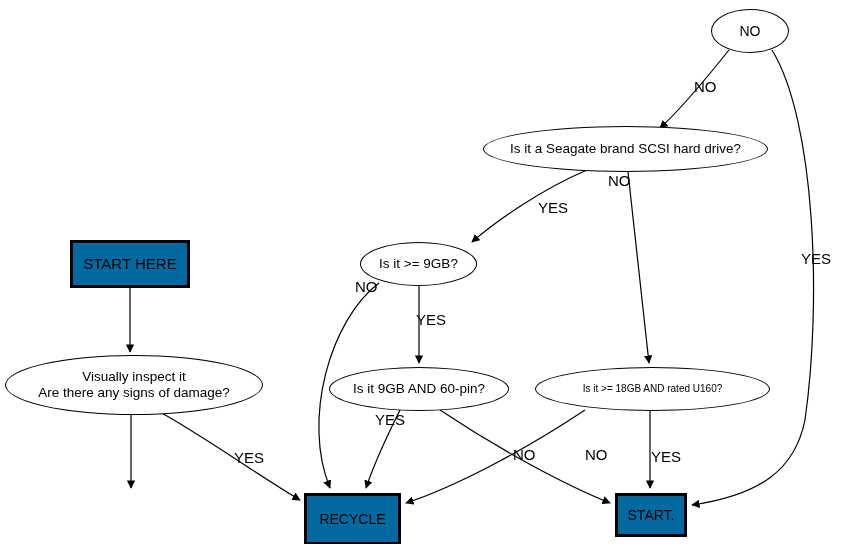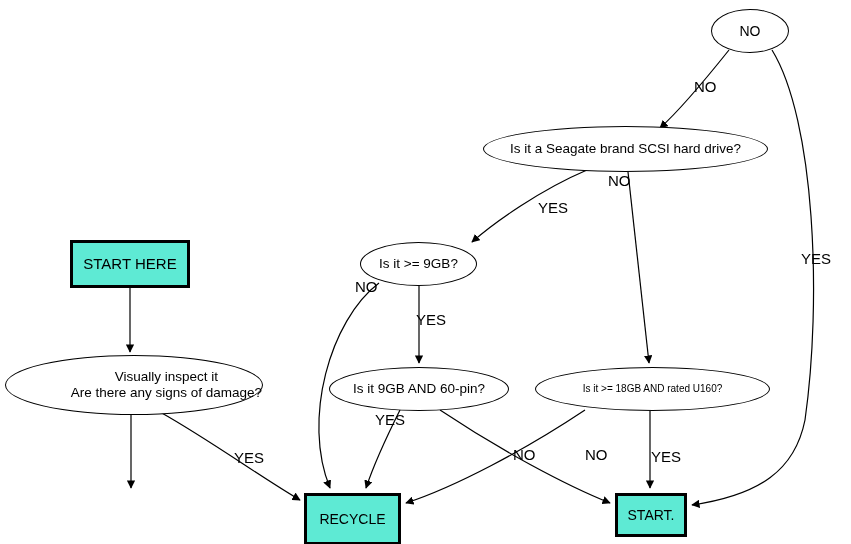--- a/index.html
+++ b/index.html
@@ -34,21 +34,21 @@
     text-align: center;
     line-height: 1.18;
   }
   .ellipse {
     border: 1.1px solid #000000;
     border-radius: 50%;
     background: #ffffff;
   }
   .boxnode {
     border: 3px solid #000000;
-    background: #5eead4;
+    background: #0369a1;
   }
   .node span {
     display: block;
     white-space: pre-line;
   }
   .edge-label {
     position: absolute;
     font-size: 15px;
     color: #000000;
     white-space: nowrap;
@@ -80,21 +80,21 @@
       <path d="M 440,410 C 500,450 565,485 610,503"></path>
       <path d="M 585,410 C 525,450 455,487 406,503"></path>
       <path d="M 650,411 L 650,488"></path>
     </g>
   </svg>
 
   <div class="node boxnode" style="left:70px; top:240px; width:120px; height:48px; font-size:15px;">
     <span>START HERE</span>
   </div>
 
-  <div class="node ellipse" style="left:5px; top:355px; width:258px; height:60px; font-size:13.5px;justify-content:flex-end;">
+  <div class="node ellipse" style="left:5px; top:355px; width:258px; height:60px; font-size:13.5px;">
     <span>Visually inspect it
 Are there any signs of damage?</span>
   </div>
 
 
   <div class="node ellipse" style="left:711px; top:9px; width:78px; height:44px; font-size:14px;">
     <span>NO</span>
   </div>
 
   <div class="node ellipse" style="left:483px; top:126px; width:285px; height:46px; font-size:13.5px;">

